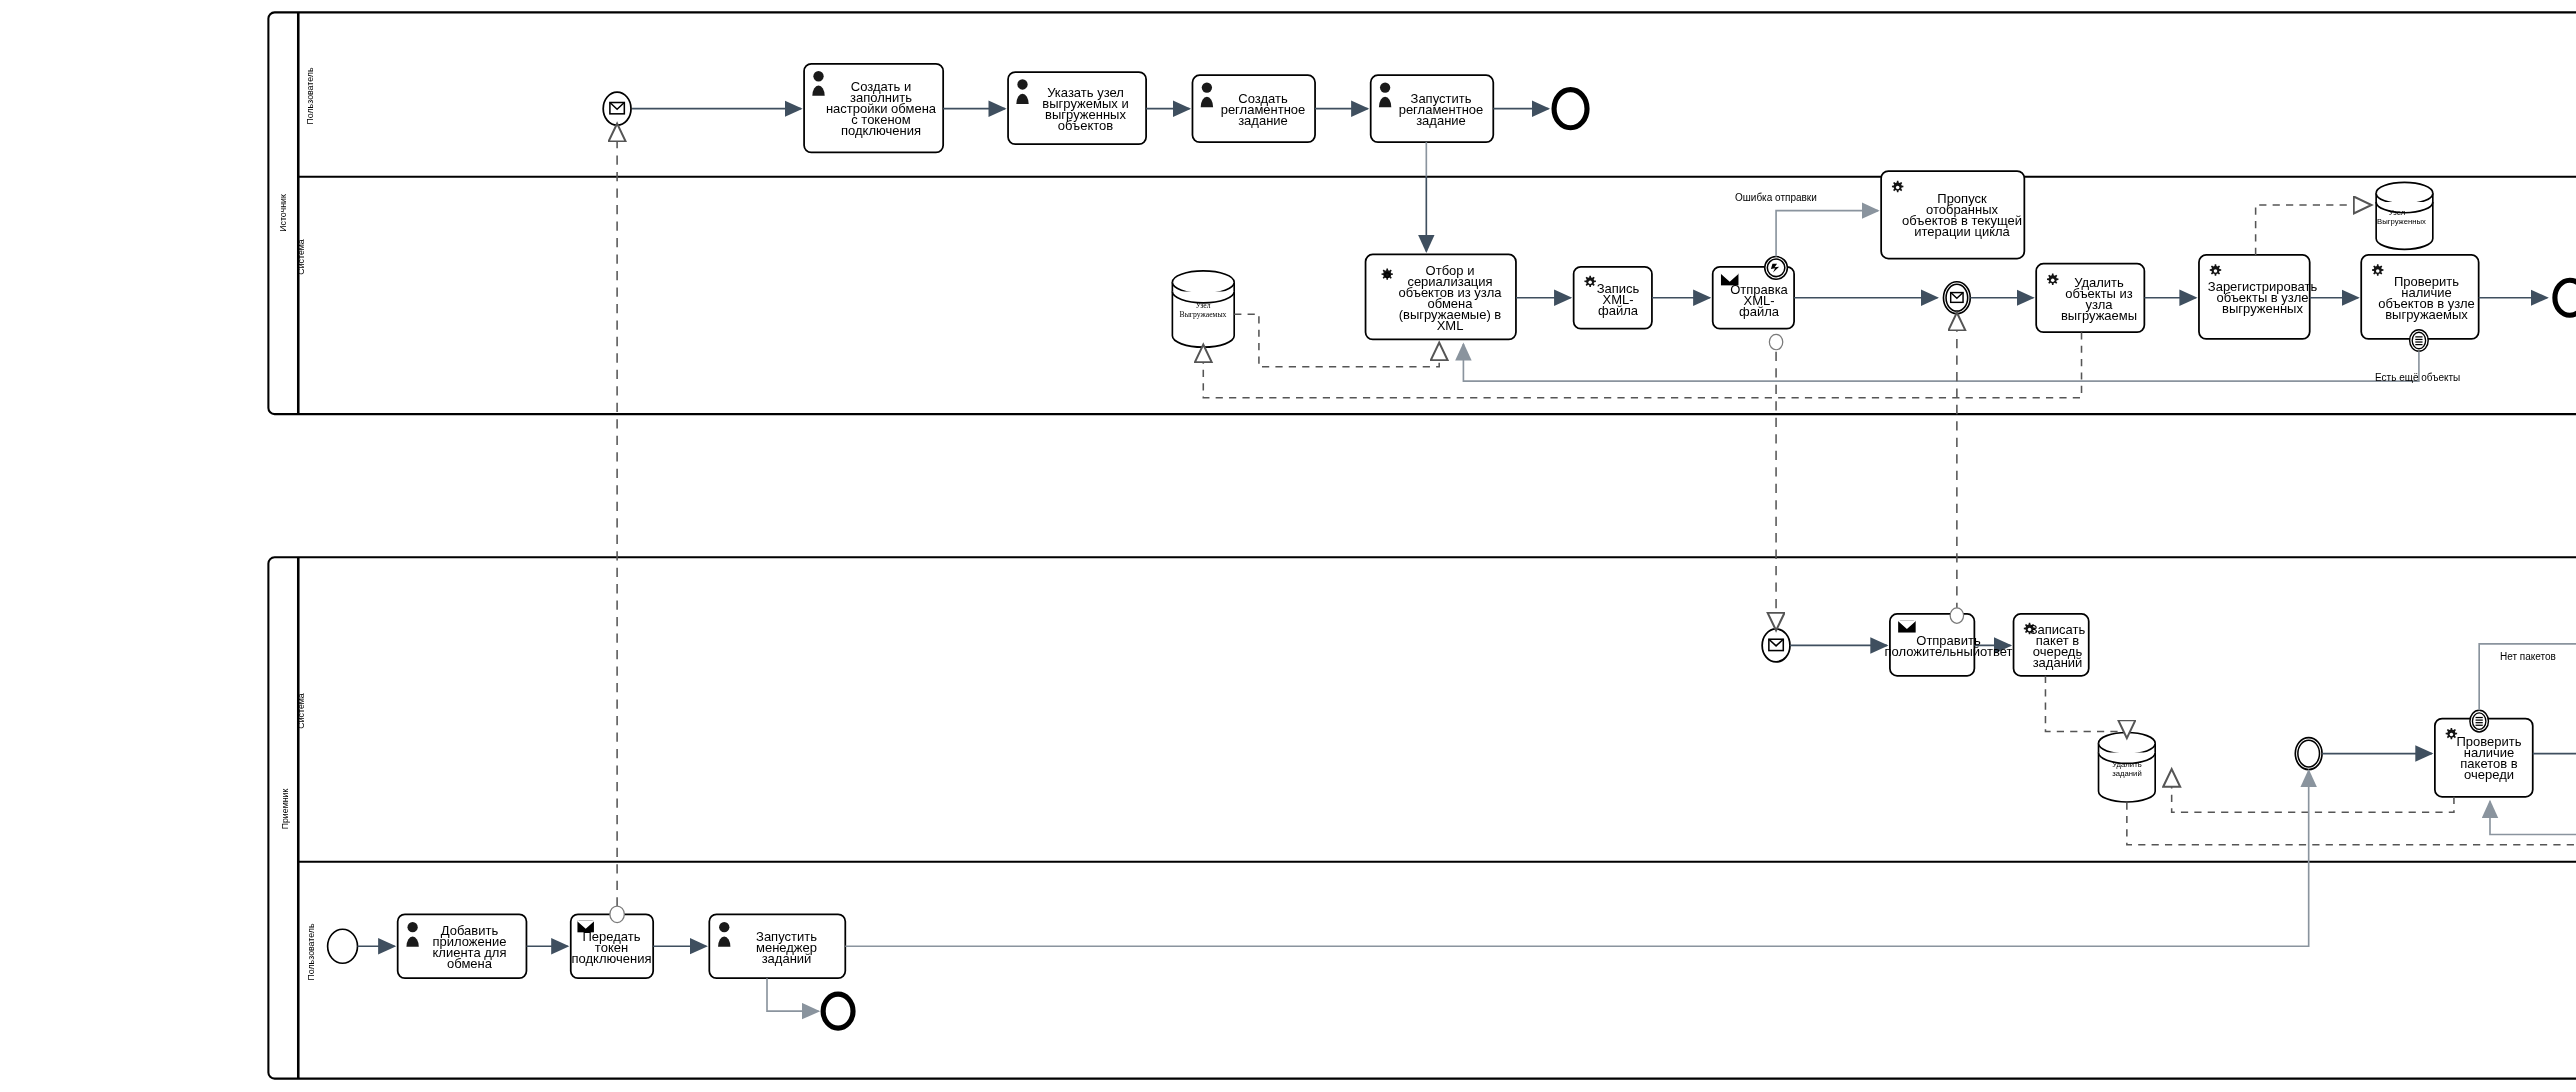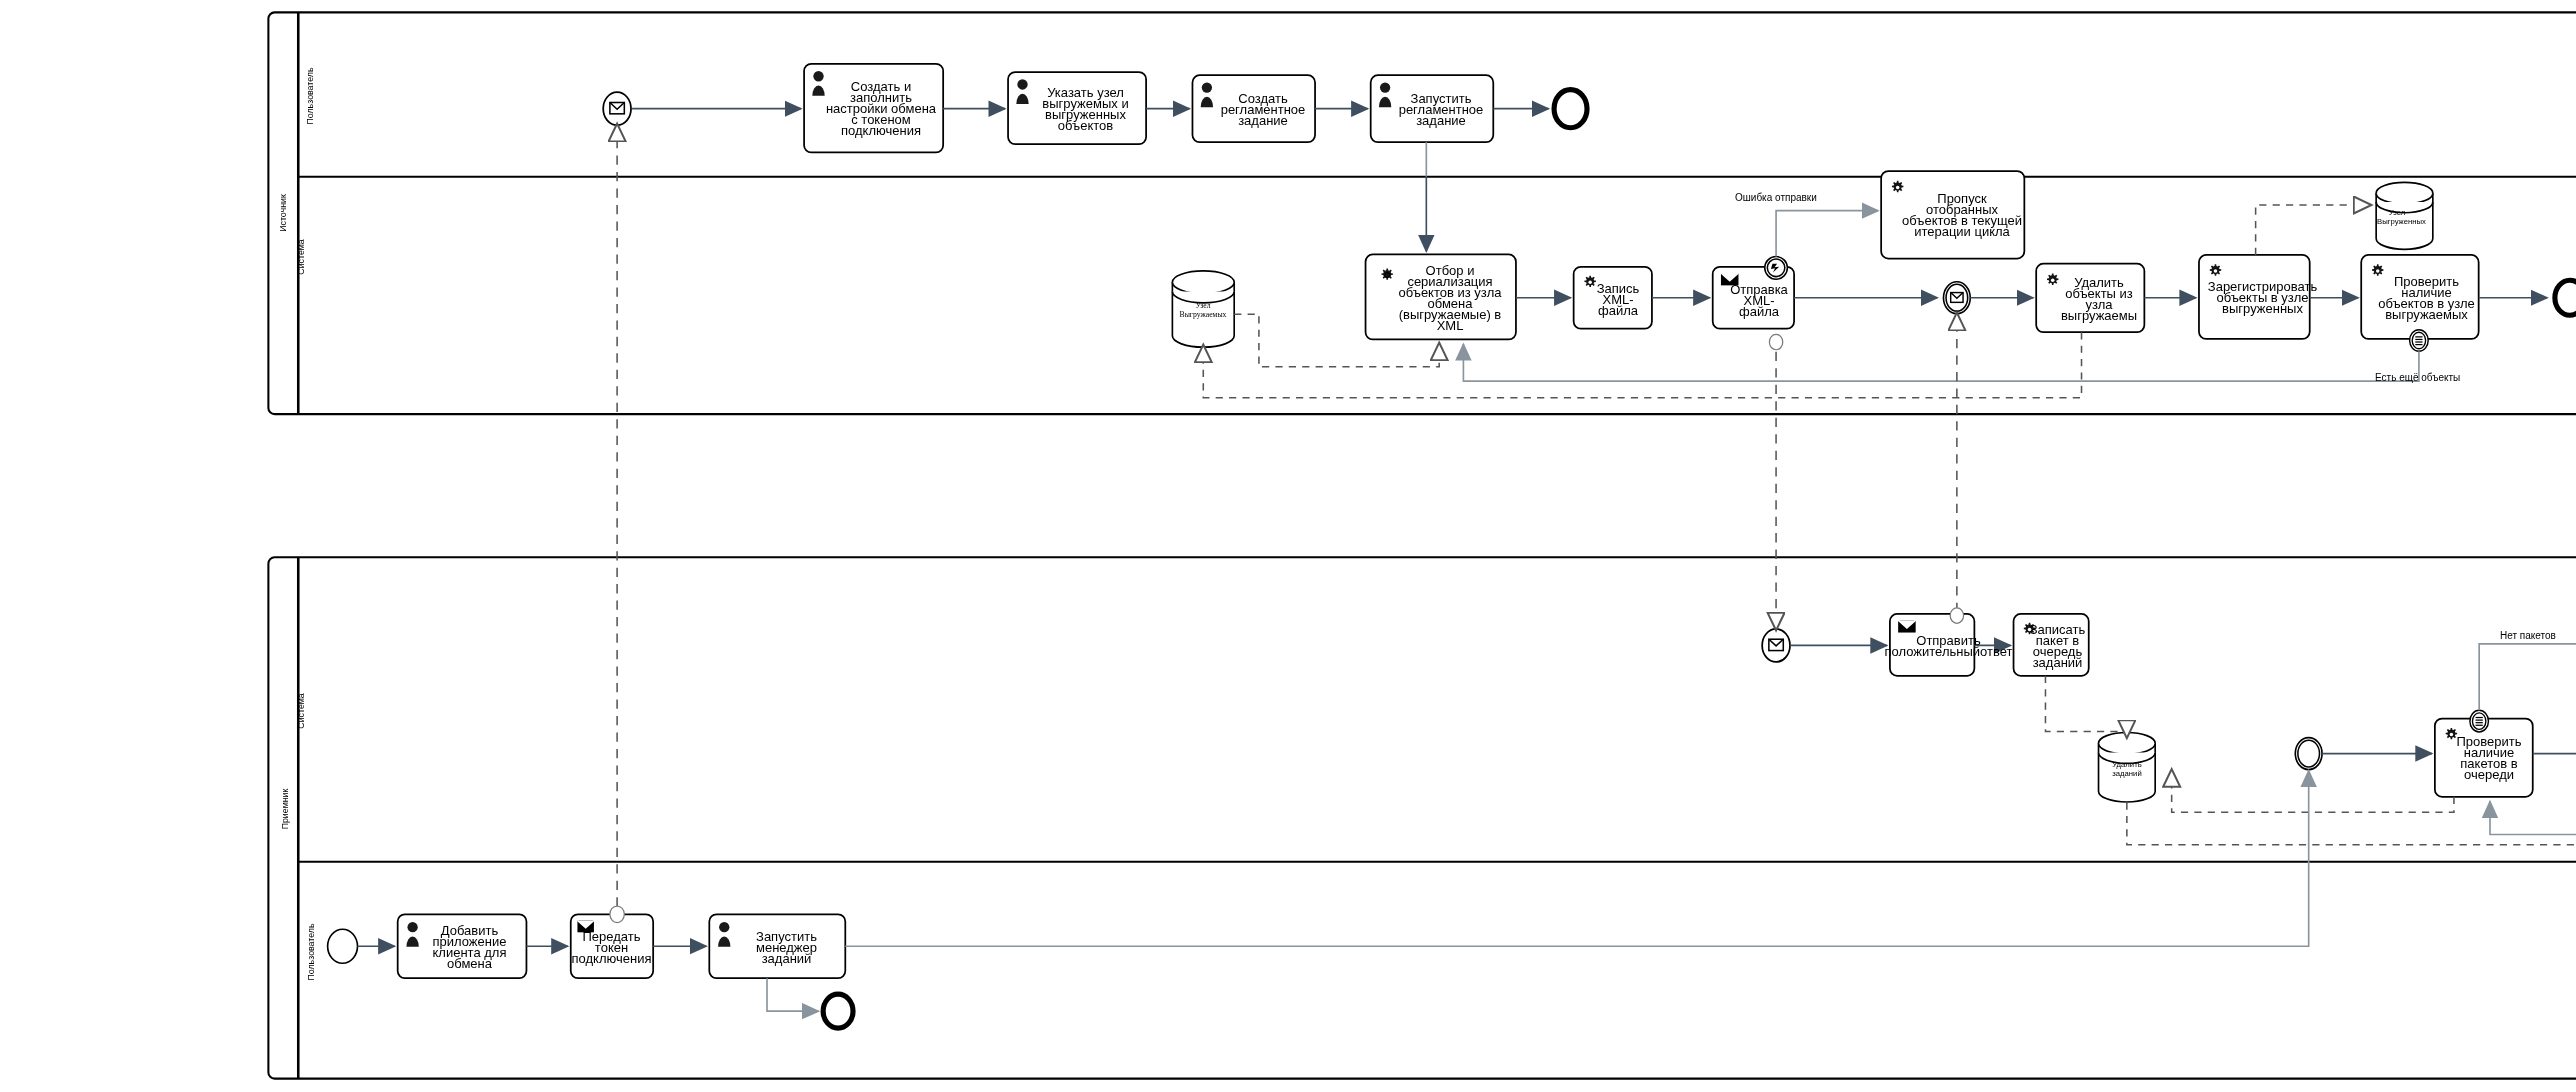--- a/index.html
+++ b/index.html
@@ -346,16 +346,16 @@
 <div class="tasktext" style="left:416px;top:918px;width:107px;height:58px;">Добавить приложение клиента для обмена</div>
 <div class="tasktext" style="left:573px;top:918px;width:77px;height:58px;">Передать токен подключения</div>
 <div class="tasktext" style="left:730px;top:918px;width:113px;height:58px;">Запустить менеджер заданий</div>
 
 <div class="dstext" style="left:1173px;top:301px;width:60px;font-family:Liberation Serif, serif;">Узел Выгружаемых</div>
 <div class="dstext" style="left:2377px;top:208px;width:40px;">Узел Выгруженных</div>
 <div class="dstext" style="left:2099px;top:760px;width:56px;">Удалить заданий</div>
 
 <div class="edgelabel" style="left:1735px;top:192px;">Ошибка отправки</div>
 <div class="edgelabel" style="left:2375px;top:372px;">Есть ещё объекты</div>
-<div class="edgelabel" style="left:2453px;top:630px;padding-left:47px;">Нет пакетов</div>
+<div class="edgelabel" style="left:2453px;top:651px;padding-left:47px;">Нет пакетов</div>
 
 </div>
 
 
 </body></html>

